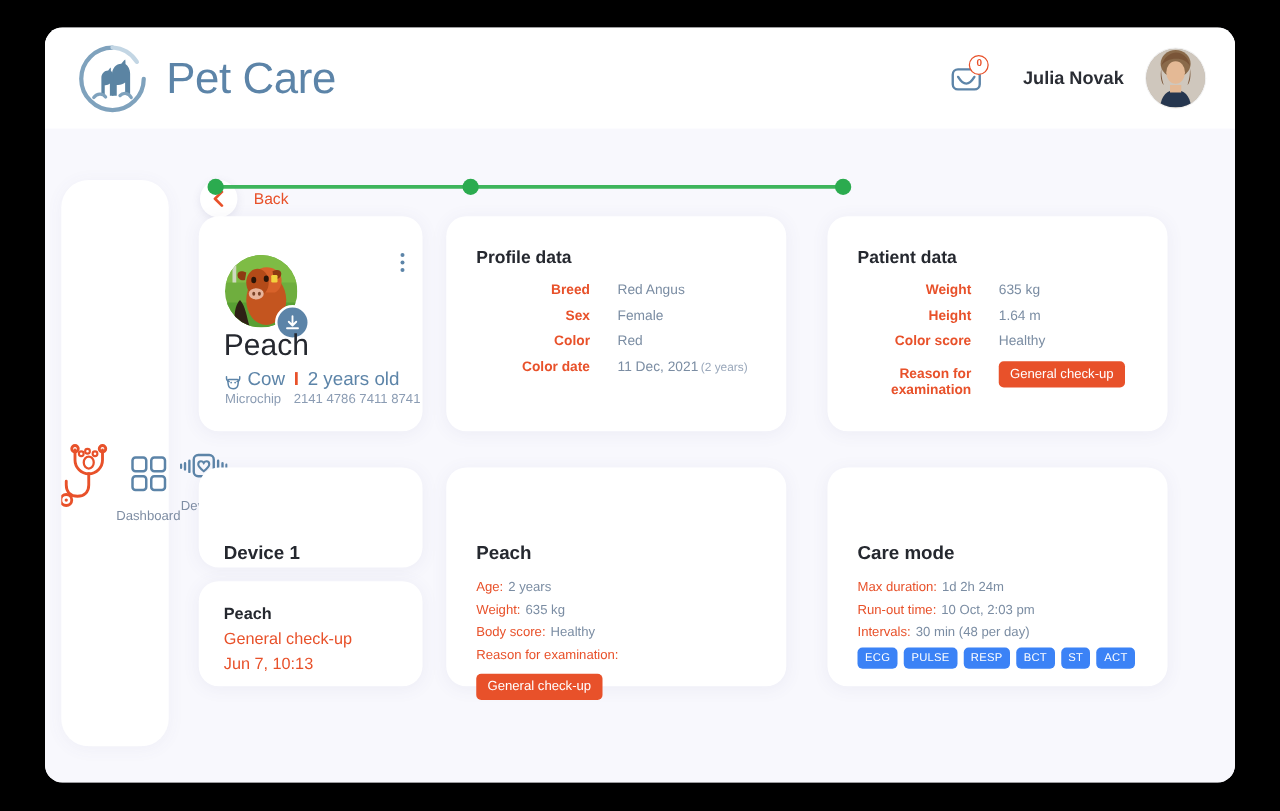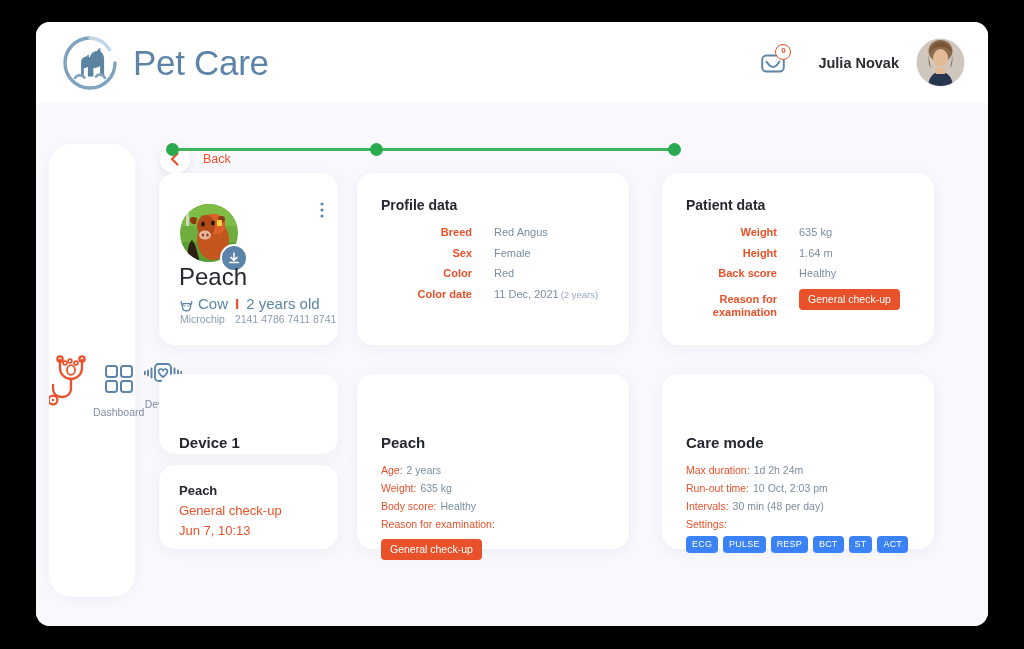--- a/index.html
+++ b/index.html
@@ -493,21 +493,21 @@
         <div class="dl-table">
           <div class="dl-row">
             <div class="dl-key">Weight</div>
             <div class="dl-val">635 kg</div>
           </div>
           <div class="dl-row">
             <div class="dl-key">Height</div>
             <div class="dl-val">1.64 m</div>
           </div>
           <div class="dl-row" style="margin-bottom:11px;">
-            <div class="dl-key">Back score</div>
+            <div class="dl-key">Color score</div>
             <div class="dl-val">Healthy</div>
           </div>
           <div class="dl-row tall">
             <div class="dl-key">
               <span>Reason for</span><br><span>examination</span>
             </div>
             <div class="dl-val" style="margin-top:-2px;">
               <span class="tag-orange">General check-up</span>
             </div>
           </div>
@@ -553,23 +553,20 @@
         <div class="kv-list">
           <div class="kv">
             <b>Max duration:</b><span>1d 2h 24m</span>
           </div>
           <div class="kv">
             <b>Run-out time:</b><span>10 Oct, 2:03 pm</span>
           </div>
           <div class="kv">
             <b>Intervals:</b><span>30 min (48 per day)</span>
           </div>
-          <div class="kv">
-            <b>Settings:</b>
-          </div>
           <div class="chips">
             <span class="chip">ECG</span>
             <span class="chip">PULSE</span>
             <span class="chip">RESP</span>
             <span class="chip">BCT</span>
             <span class="chip">ST</span>
             <span class="chip">ACT</span>
           </div>
         </div>
       </div>

